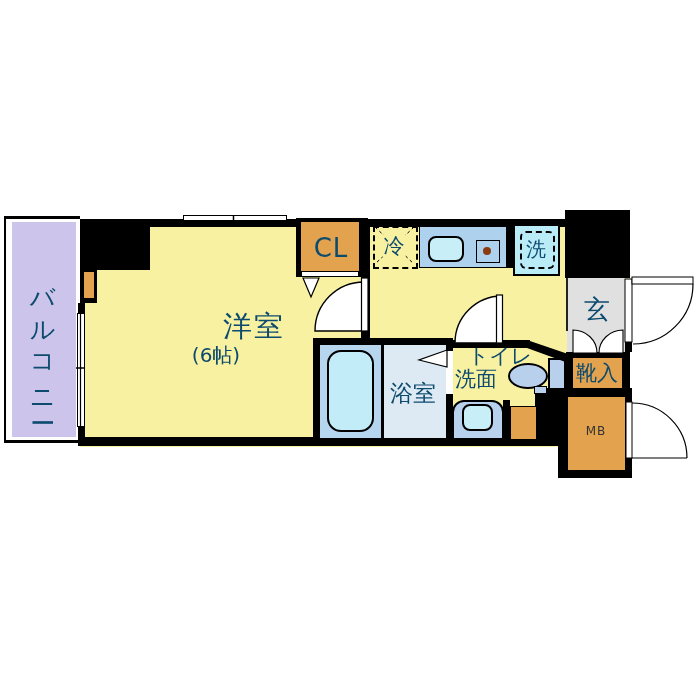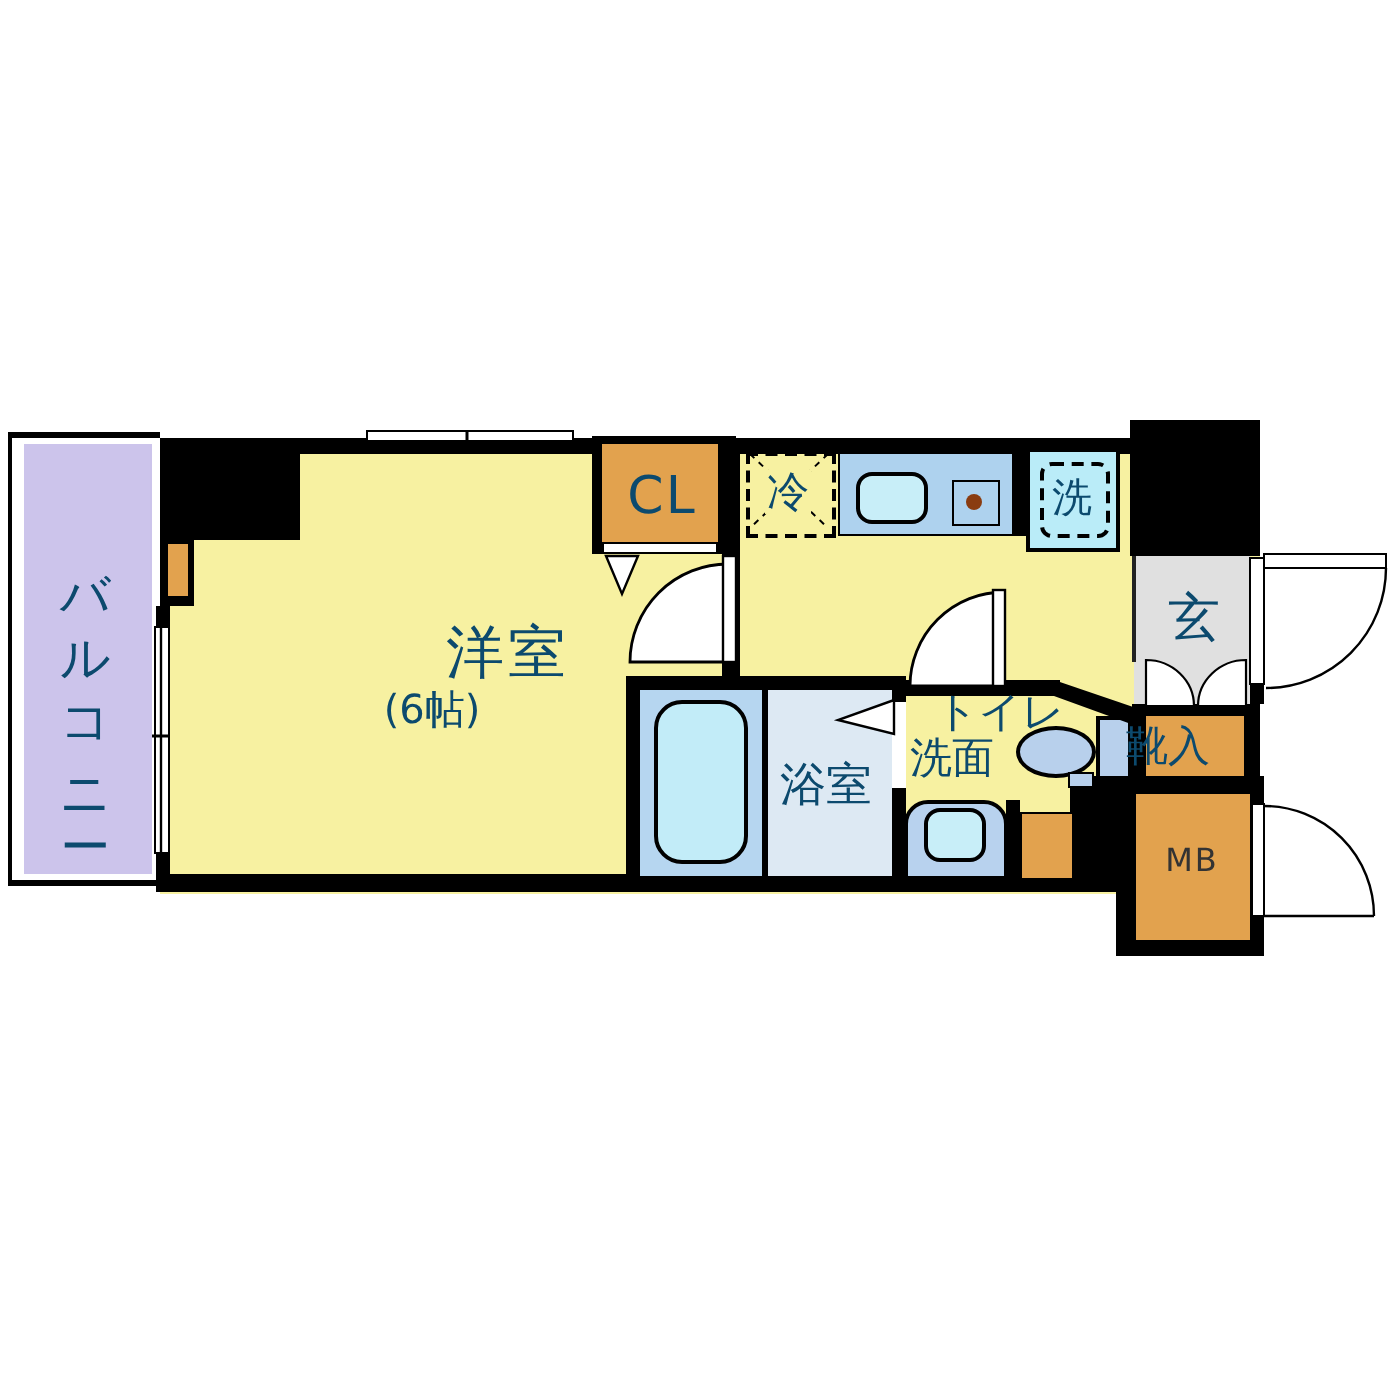--- a/index.html
+++ b/index.html
@@ -118,16 +118,16 @@
   <div class="lbl" style="left:42px;top:343px;font-size:25px;writing-mode:vertical-rl;letter-spacing:7px;transform:translate(-50%,-50%);">バルコニー</div>
   <div class="lbl" style="left:218px;top:326px;font-size:29px;letter-spacing:2px;margin-left:36px;">洋室</div>
   <div class="lbl" style="left:216px;top:355px;font-size:20px;">(6帖)</div>
   <div class="lbl" style="left:331px;top:249px;font-size:26px;letter-spacing:1px;">CL</div>
   <div class="lbl" style="left:394px;top:246px;font-size:21px;background:#f7f1a1;padding:0 1px;">冷</div>
   <div class="lbl" style="left:536px;top:249px;font-size:20px;background:#baecf8;padding:0 1px;">洗</div>
   <div class="lbl" style="left:413px;top:393px;font-size:23px;">浴室</div>
   <div class="lbl" style="left:500px;top:356px;font-size:21px;">トイレ</div>
   <div class="lbl" style="left:476px;top:379px;font-size:21px;">洗面</div>
   <div class="lbl" style="left:597px;top:310px;font-size:26px;">玄</div>
-  <div class="lbl" style="left:584px;top:373px;font-size:21px;">靴入</div>
-  <div class="lbl" style="left:596px;top:431px;font-size:16px;color:#333;letter-spacing:1px;">MB</div>
+  <div class="lbl" style="left:597px;top:373px;font-size:21px;">靴入</div>
+  <div class="lbl" style="left:596px;top:431px;font-size:12px;color:#333;letter-spacing:1px;">MB</div>
 
 </div>
 
 </body></html>

